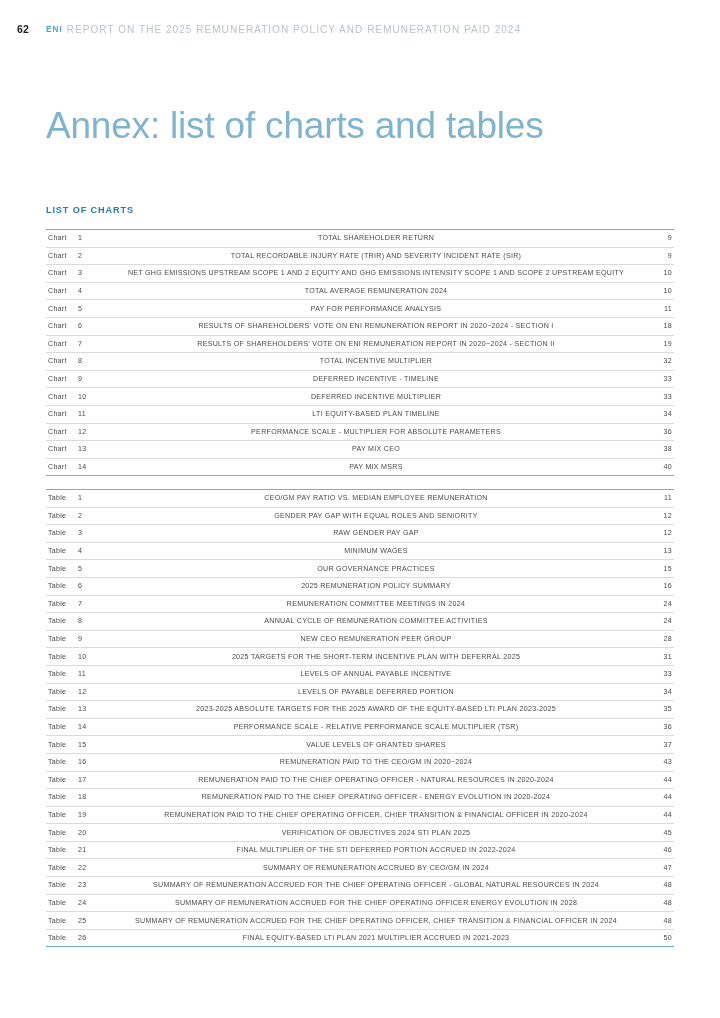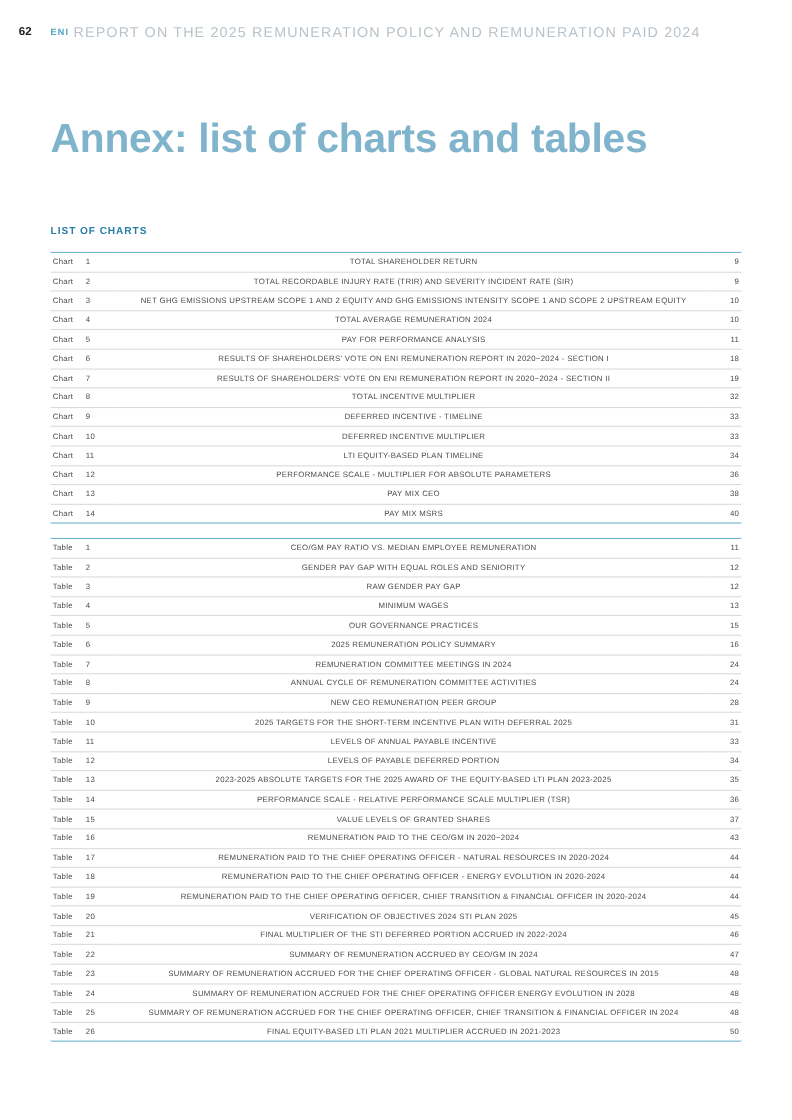--- a/index.html
+++ b/index.html
@@ -35,34 +35,34 @@
     letter-spacing: .2px;
   }
   .header-brand {
     font-size: 8.2px;
     font-weight: bold;
     letter-spacing: 1.05px;
     color: #4fa3c7;
     margin-right: 4px;
   }
   .header-title {
-    font-size: 13px;
+    font-size: 10px;
     font-weight: normal;
     letter-spacing: 1.05px;
     color: #b9c3c9;
     white-space: nowrap;
   }
 
   
   .page-title {
     position: absolute;
     top: 80px;
     left: 46px;
     font-size: 37px;
-    font-weight: bold;
+    font-weight: normal;
     letter-spacing: -0.2px;
     color: #7fb4cc;
     white-space: nowrap;
   }
 
   
   .section {
     position: absolute;
     left: 46px;
     width: 628px;
@@ -351,21 +351,21 @@
         </tr>
         <tr>
           <td class="c-kind">Table</td>
           <td class="c-num">22</td>
           <td class="c-title">SUMMARY OF REMUNERATION ACCRUED BY CEO/GM IN 2024</td>
           <td class="c-page">47</td>
         </tr>
         <tr>
           <td class="c-kind">Table</td>
           <td class="c-num">23</td>
-          <td class="c-title">SUMMARY OF REMUNERATION ACCRUED FOR THE CHIEF OPERATING OFFICER - GLOBAL NATURAL RESOURCES IN 2015</td>
+          <td class="c-title">SUMMARY OF REMUNERATION ACCRUED FOR THE CHIEF OPERATING OFFICER - GLOBAL NATURAL RESOURCES IN 2024</td>
           <td class="c-page">48</td>
         </tr>
         <tr>
           <td class="c-kind">Table</td>
           <td class="c-num">24</td>
           <td class="c-title">SUMMARY OF REMUNERATION ACCRUED FOR THE CHIEF OPERATING OFFICER ENERGY EVOLUTION IN 2028</td>
           <td class="c-page">48</td>
         </tr>
         <tr>
           <td class="c-kind">Table</td>

